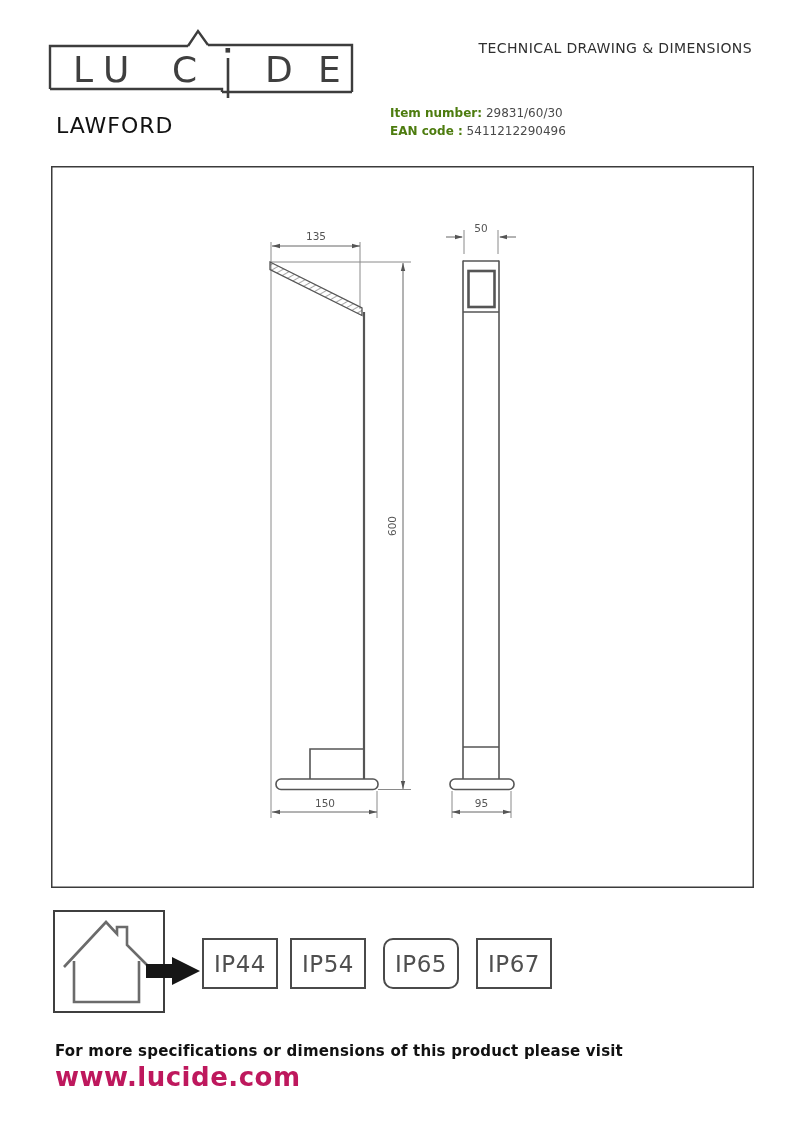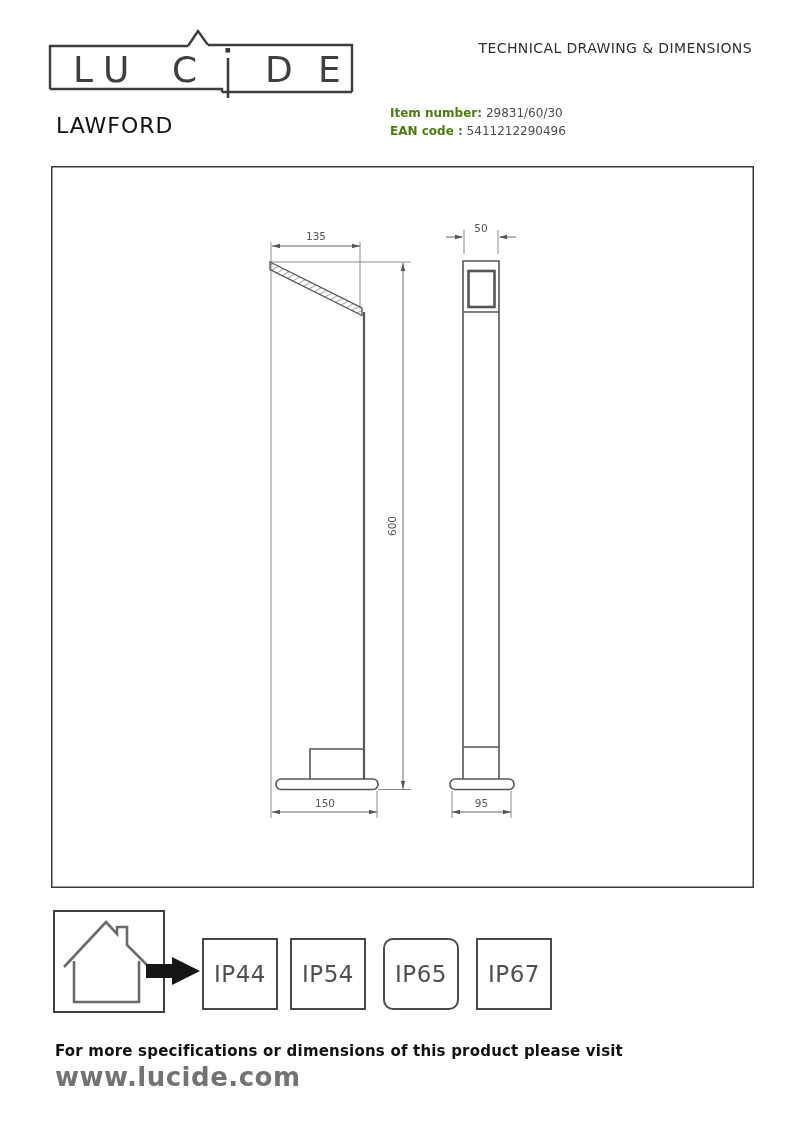--- a/index.html
+++ b/index.html
@@ -5,26 +5,26 @@
   html,body{margin:0;padding:0;background:#ffffff;}
   .page{position:relative;width:800px;height:1133px;background:#ffffff;overflow:hidden;
         font-family:"DejaVu Sans","Liberation Sans",sans-serif;color:#333;}
   .abs{position:absolute;}
   .hdr-title{top:40px;right:48px;font-size:14px;letter-spacing:.4px;color:#2f2f2f;font-weight:500;}
   .prod-name{top:113px;left:56px;font-size:22px;font-weight:normal;letter-spacing:1px;color:#111;}
   .meta{top:104px;left:390px;font-size:12px;line-height:18px;color:#4a4a4a;}
   .meta .row{white-space:nowrap;}
   .meta .lbl{font-weight:bold;color:#4d7c0f;}
   .frame{left:51px;top:166px;width:703px;height:722px;}
-  .ipbox{top:938px;width:76px;height:72px;border:2px solid #4a4a4a;box-sizing:border-box;
+  .ipbox{top:938px;width:76px;height:51px;border:2px solid #4a4a4a;box-sizing:border-box;
          display:flex;align-items:center;justify-content:center;
          font-size:23px;letter-spacing:.5px;color:#4f4f4f;}
   .ipnote{top:925px;left:590px;width:160px;font-size:13px;line-height:18px;color:#333;}
   .foot1{top:1042px;left:55px;font-size:15px;font-weight:bold;color:#111;letter-spacing:.2px;}
-  .foot2{top:1062px;left:55px;font-size:26px;font-weight:bold;color:#737373;letter-spacing:.5px;}
+  .foot2{top:1062px;left:55px;font-size:26px;font-weight:bold;color:#be185d;letter-spacing:.5px;}
   svg text{font-family:"DejaVu Sans","Liberation Sans",sans-serif;}
   .dimtxt{font-size:10.5px;fill:#555;}
   .logotxt{font-size:36px;fill:#3f3f3f;}
 </style>
 </head>
 <body>
 
 <div class="page">
 
   <svg class="abs" style="left:48px;top:28px;" width="310" height="78" viewBox="0 0 310 78">

